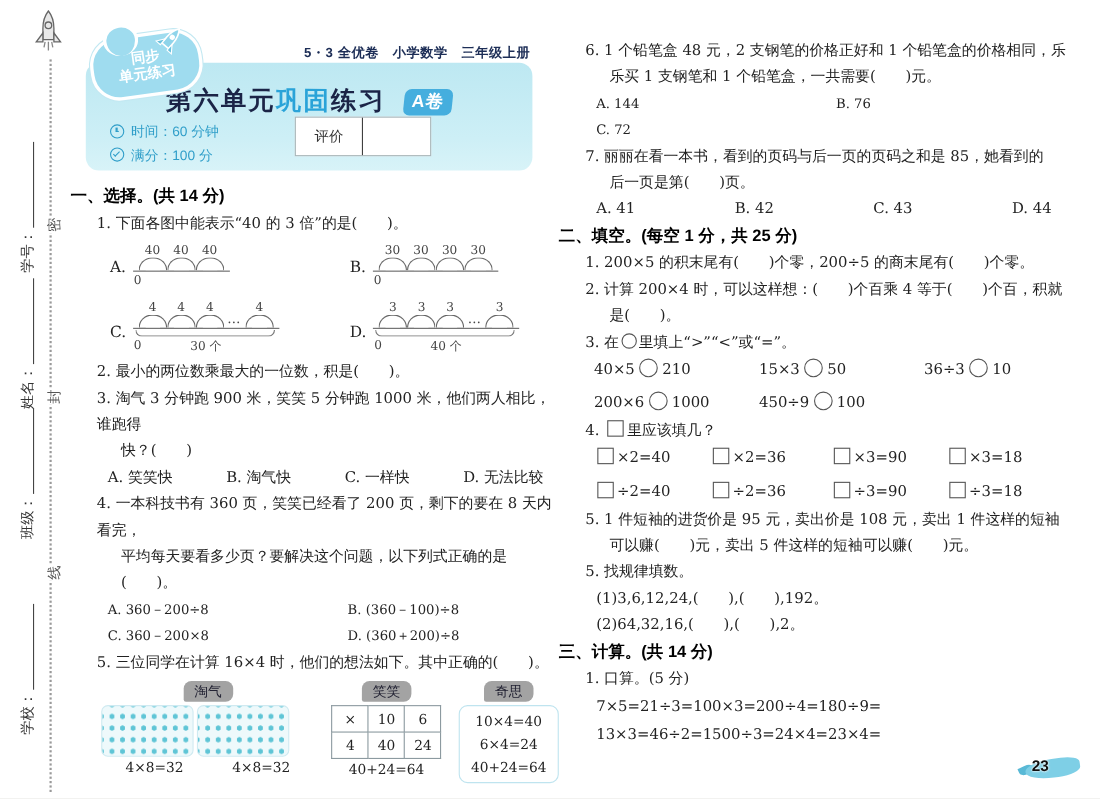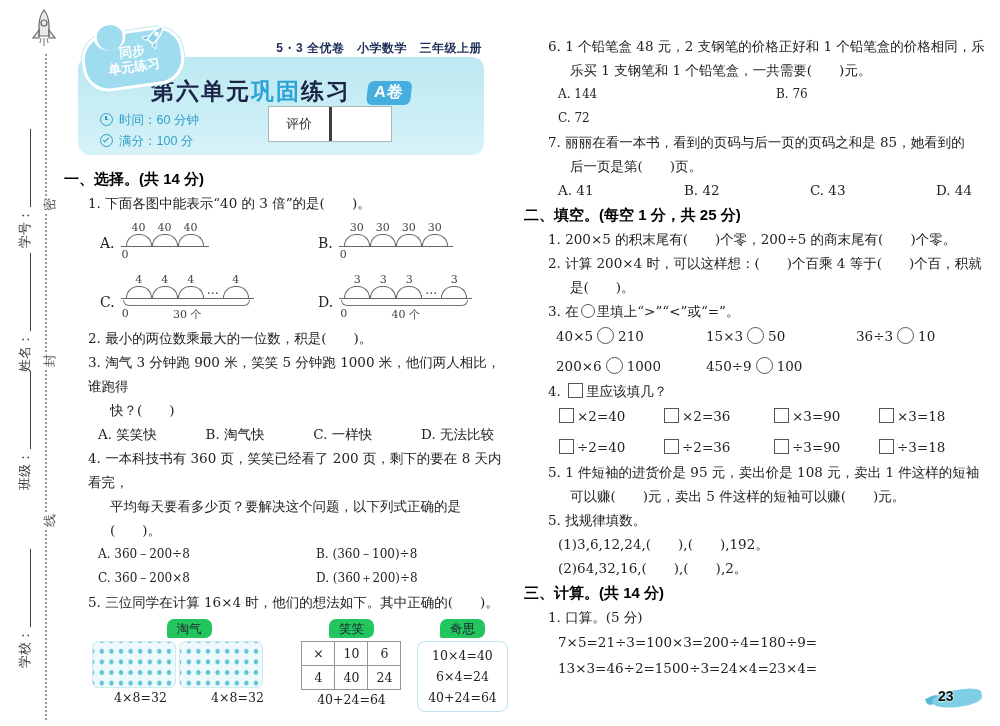--- a/index.html
+++ b/index.html
@@ -34,27 +34,27 @@
   .meta{position:absolute;left:100px;color:#2f9ec9;font-size:12.5px;font-family:"Liberation Sans",sans-serif;z-index:2;}
   .meta.t1{top:112px;} .meta.t2{top:133px;}
   .micon{width:11px;height:11px;border:1.3px solid #2f9ec9;border-radius:50%;display:inline-block;
          position:relative;margin-right:6px;vertical-align:-2px;}
   .micon.clock::after{content:"";position:absolute;left:4.4px;top:1.8px;width:1.2px;height:3.6px;background:#2f9ec9;}
   .micon.clock::before{content:"";position:absolute;left:4.4px;top:4.8px;width:3px;height:1.2px;background:#2f9ec9;}
   .micon.check::after{content:"";position:absolute;left:2.3px;top:2.6px;width:4.5px;height:2.2px;
          border-left:1.4px solid #2f9ec9;border-bottom:1.4px solid #2f9ec9;transform:rotate(-45deg);}
   .evalbox{position:absolute;left:268px;top:106px;width:122px;height:34px;background:#fff;
            border:1px solid #a9b6b9;display:flex;z-index:2;}
-  .evallabel{width:60px;border-right:3px solid #404040;display:flex;align-items:center;
+  .evallabel{width:60px;border-right:1px solid #404040;display:flex;align-items:center;
              justify-content:center;font-size:13px;color:#333;}
   .evalblank{flex:1;}
   
   .col{position:absolute;}
   #colL{left:64px;top:166px;width:444px;}
-  #colR{left:524px;top:34px;width:462px;}
+  #colR{left:508px;top:34px;width:462px;}
   .sech{font-size:15px;font-weight:bold;color:#000;line-height:25px;font-family:"Liberation Sans",sans-serif;}
   .line{font-size:13.5px;line-height:24px;color:#222;}
   .ind1{padding-left:24px;} .ind2{padding-left:46px;} .ind3{padding-left:34px;}
   .opts4{display:flex;justify-content:space-between;padding:0 14px 0 34px;font-size:13.5px;line-height:24px;}
   .opts2{display:grid;grid-template-columns:218px 1fr;padding-left:34px;font-size:12px;line-height:24px;}
   
   .dgrid{display:grid;grid-template-columns:218px 1fr;row-gap:10px;padding:6px 0 4px 36px;}
   .dg{display:flex;gap:6px;align-items:flex-end;}
   .dgl{font-size:14px;margin-bottom:12px;}
   .dgb{display:flex;flex-direction:column;}
@@ -63,21 +63,21 @@
   .an{font-size:11px;color:#444;line-height:13px;}
   .arc{width:24px;height:11px;border:1.3px solid #666;border-bottom:none;border-radius:12px 12px 0 0;}
   .adots{font-size:12px;letter-spacing:1px;padding:0 3px;color:#444;line-height:15px;}
   .underrow{position:relative;height:16px;font-size:11px;color:#444;}
   .uz{position:absolute;left:1px;top:1px;}
   .ucount{position:absolute;left:0;right:0;top:1px;text-align:center;}
   .brace{height:5px;border:1.2px solid #777;border-top:none;border-radius:0 0 9px 9px;margin:1px 4px 0 2px;}
   
   .fig{display:flex;gap:12px;padding:4px 0 2px 28px;align-items:flex-start;}
   .tagrow{text-align:center;margin-bottom:3px;}
-  .tag{display:inline-block;background:#22c55e;border-radius:7px 7px 7px 2px;padding:0 10px;
+  .tag{display:inline-block;background:#a3a3a3;border-radius:7px 7px 7px 2px;padding:0 10px;
        font-size:12.5px;line-height:19px;color:#223;}
   .panels{display:flex;gap:3px;}
   .dotpanel{width:82px;height:45px;background:#eef9fb;border:1px solid #cfeaf1;border-radius:6px;
      background-image:radial-gradient(circle,#5fc5d6 2.1px,rgba(0,0,0,0) 2.6px);
      background-size:9.6px 10.6px;background-position:5px 5px;background-repeat:repeat;
      background-origin:border-box;}
   .figeqs{display:flex;justify-content:space-around;font-size:12.5px;line-height:20px;}
   .figsum{text-align:center;font-size:12.5px;line-height:20px;}
   table.xt{border-collapse:collapse;margin:0 auto;}
   table.xt td{border:1px solid #8c9aa0;width:30px;height:21px;text-align:center;font-size:12.5px;background:#fff;}

